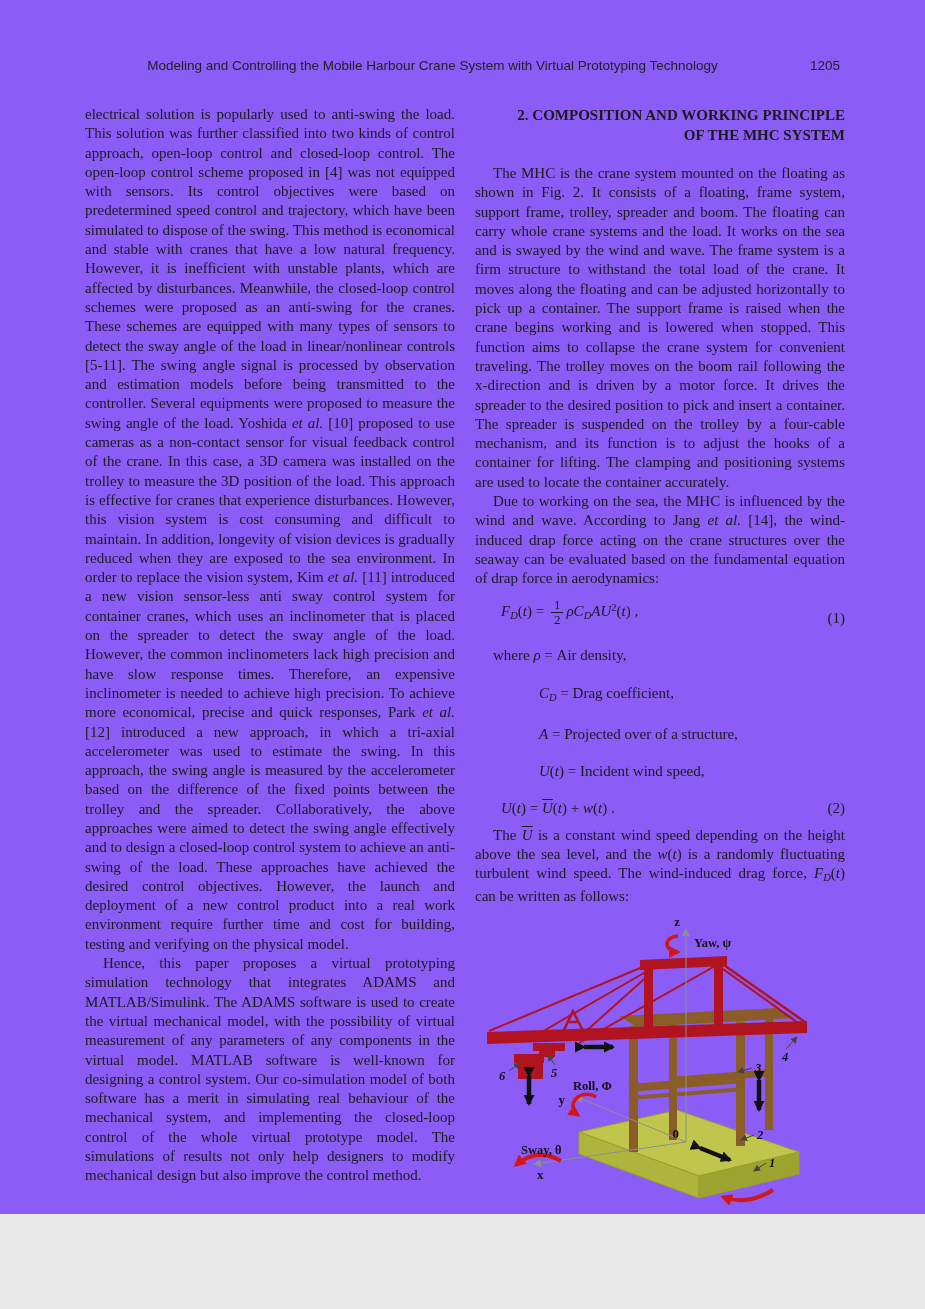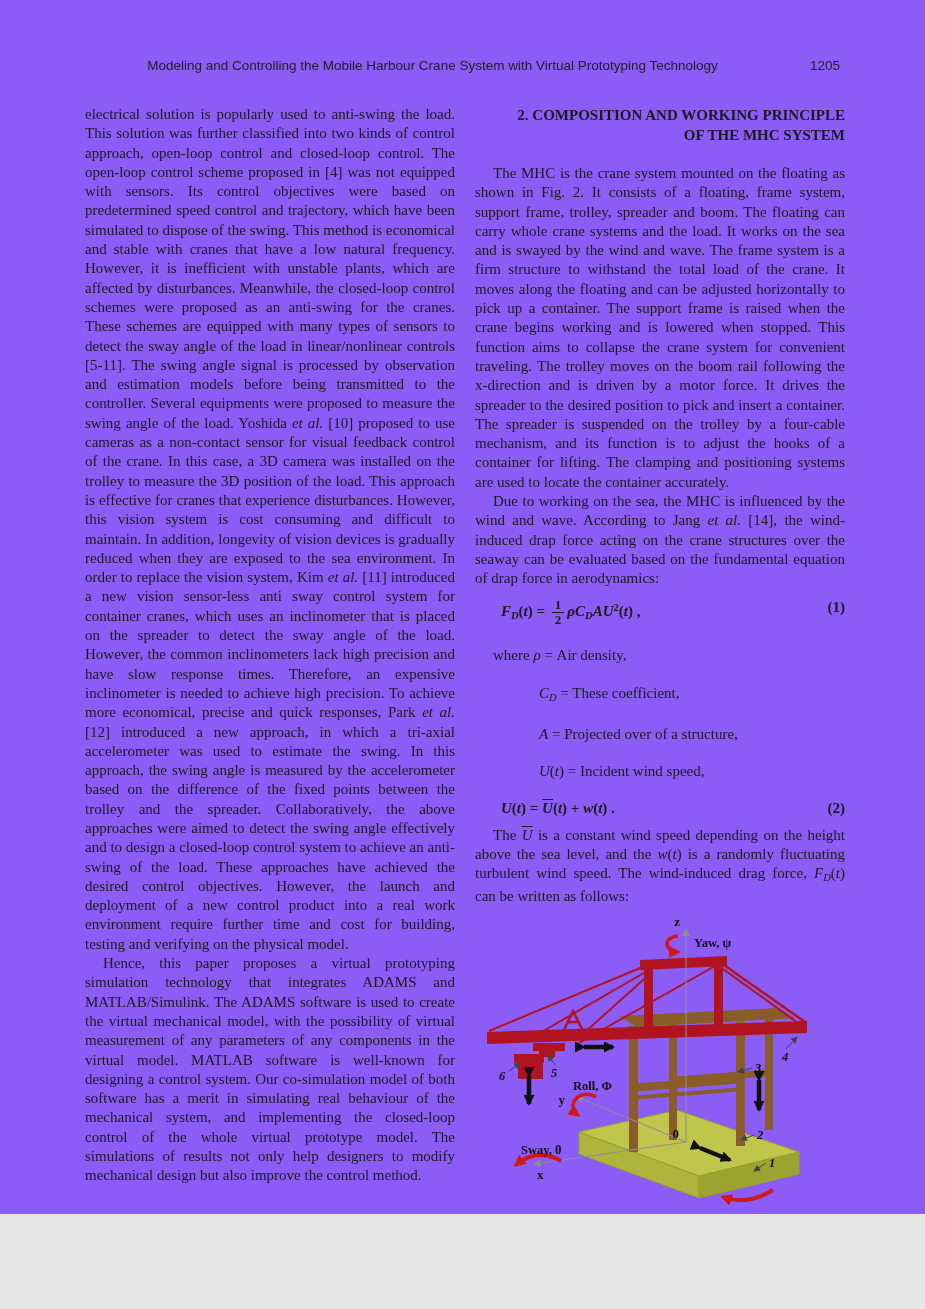--- a/index.html
+++ b/index.html
@@ -15,21 +15,21 @@
   .col-right{left:475px;}
   .para{margin:0;}
   .para.indent{text-indent:18px;}
   .section-heading{font-weight:bold;text-align:right;line-height:20px;margin:0 0 19px 0;}
   
   .i{font-style:italic;}
   .isub{font-style:italic;font-size:0.7em;vertical-align:-0.25em;}
   .sup{font-size:0.7em;vertical-align:0.45em;}
   .iov{font-style:italic;text-decoration:overline;}
   
-  .equation{display:flex;align-items:flex-start;margin:9px 0 7px 0;font-weight:bold;}
+  .equation{display:flex;align-items:flex-end;margin:9px 0 7px 0;}
   .eq-body{padding-left:26px;}
   .eq-num{margin-left:auto;}
   .frac{display:inline-flex;flex-direction:column;align-items:center;
         vertical-align:middle;font-size:13px;line-height:1.15;margin:0 3px;}
   .frac .den{border-top:1px solid #1b1b1b;padding:0 3px;}
   .frac .num{padding:0 3px;}
   .where-list{margin:2px 0 4px 0;}
   .where-line{margin:18px;}
   .where-line.cont{padding-left:46px;}
   
@@ -74,21 +74,21 @@
         <span><span class="i">F</span><span class="isub">D</span><span>(</span><span class="i">t</span><span>) = </span></span><span class="frac">
             <span class="num">1</span>
             <span class="den">2</span>
           </span><span><span class="i">ρ</span><span class="i">C</span><span class="isub">D</span><span class="i">A</span><span class="i">U</span><span class="sup">2</span><span>(</span><span class="i">t</span><span>) ,</span></span>
       </span>
       <span class="eq-num">(1)</span>
     </div>
 
     <div class="where-list">
       <p class="where-line"><span>where </span><span class="i">ρ</span><span> = Air density,</span></p>
-      <p class="where-line cont"><span class="i">C</span><span class="isub">D</span><span> = These coefficient,</span></p>
+      <p class="where-line cont"><span class="i">C</span><span class="isub">D</span><span> = Drag coefficient,</span></p>
       <p class="where-line cont"><span class="i">A</span><span> = Projected over of a structure,</span></p>
       <p class="where-line cont"><span class="i">U</span><span>(</span><span class="i">t</span><span>) = Incident wind speed,</span></p>
     </div>
 
     <div class="equation">
       <span class="eq-body"><span class="i">U</span><span>(</span><span class="i">t</span><span>) = </span><span class="iov">U</span><span>(</span><span class="i">t</span><span>) + </span><span class="i">w</span><span>(</span><span class="i">t</span><span>) .</span></span>
       <span class="eq-num">(2)</span>
     </div>
 
     <p class="para indent"><span>The </span><span class="iov">U</span><span> is a constant wind speed depending on the height above the sea level, and the </span><span class="i">w</span><span>(</span><span class="i">t</span><span>) is a randomly fluctuating turbulent wind speed. The wind-induced drag force, </span><span class="i">F</span><span class="isub">D</span><span>(</span><span class="i">t</span><span>) can be written as follows:</span></p>

